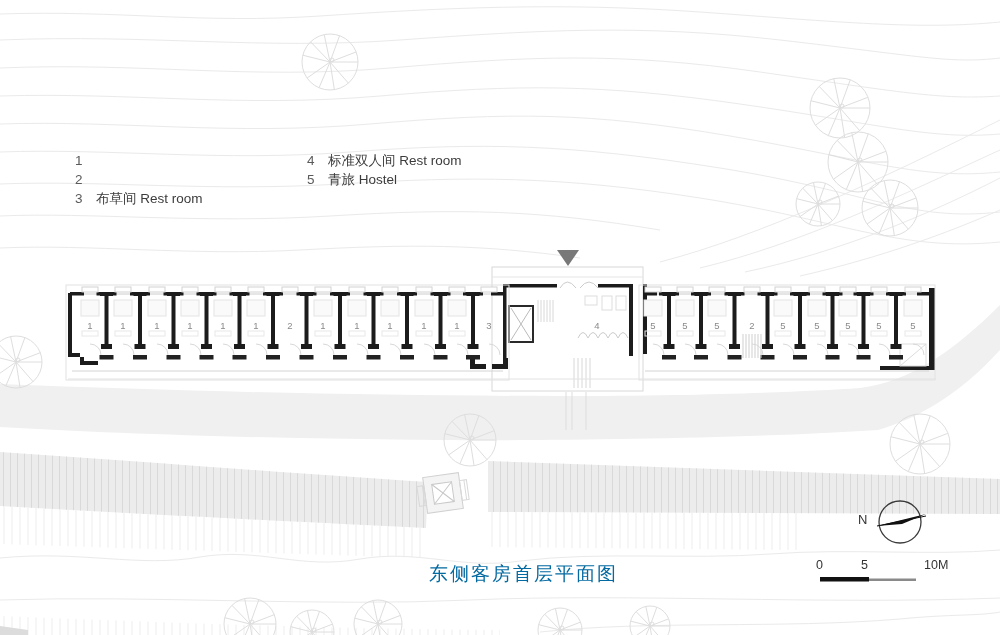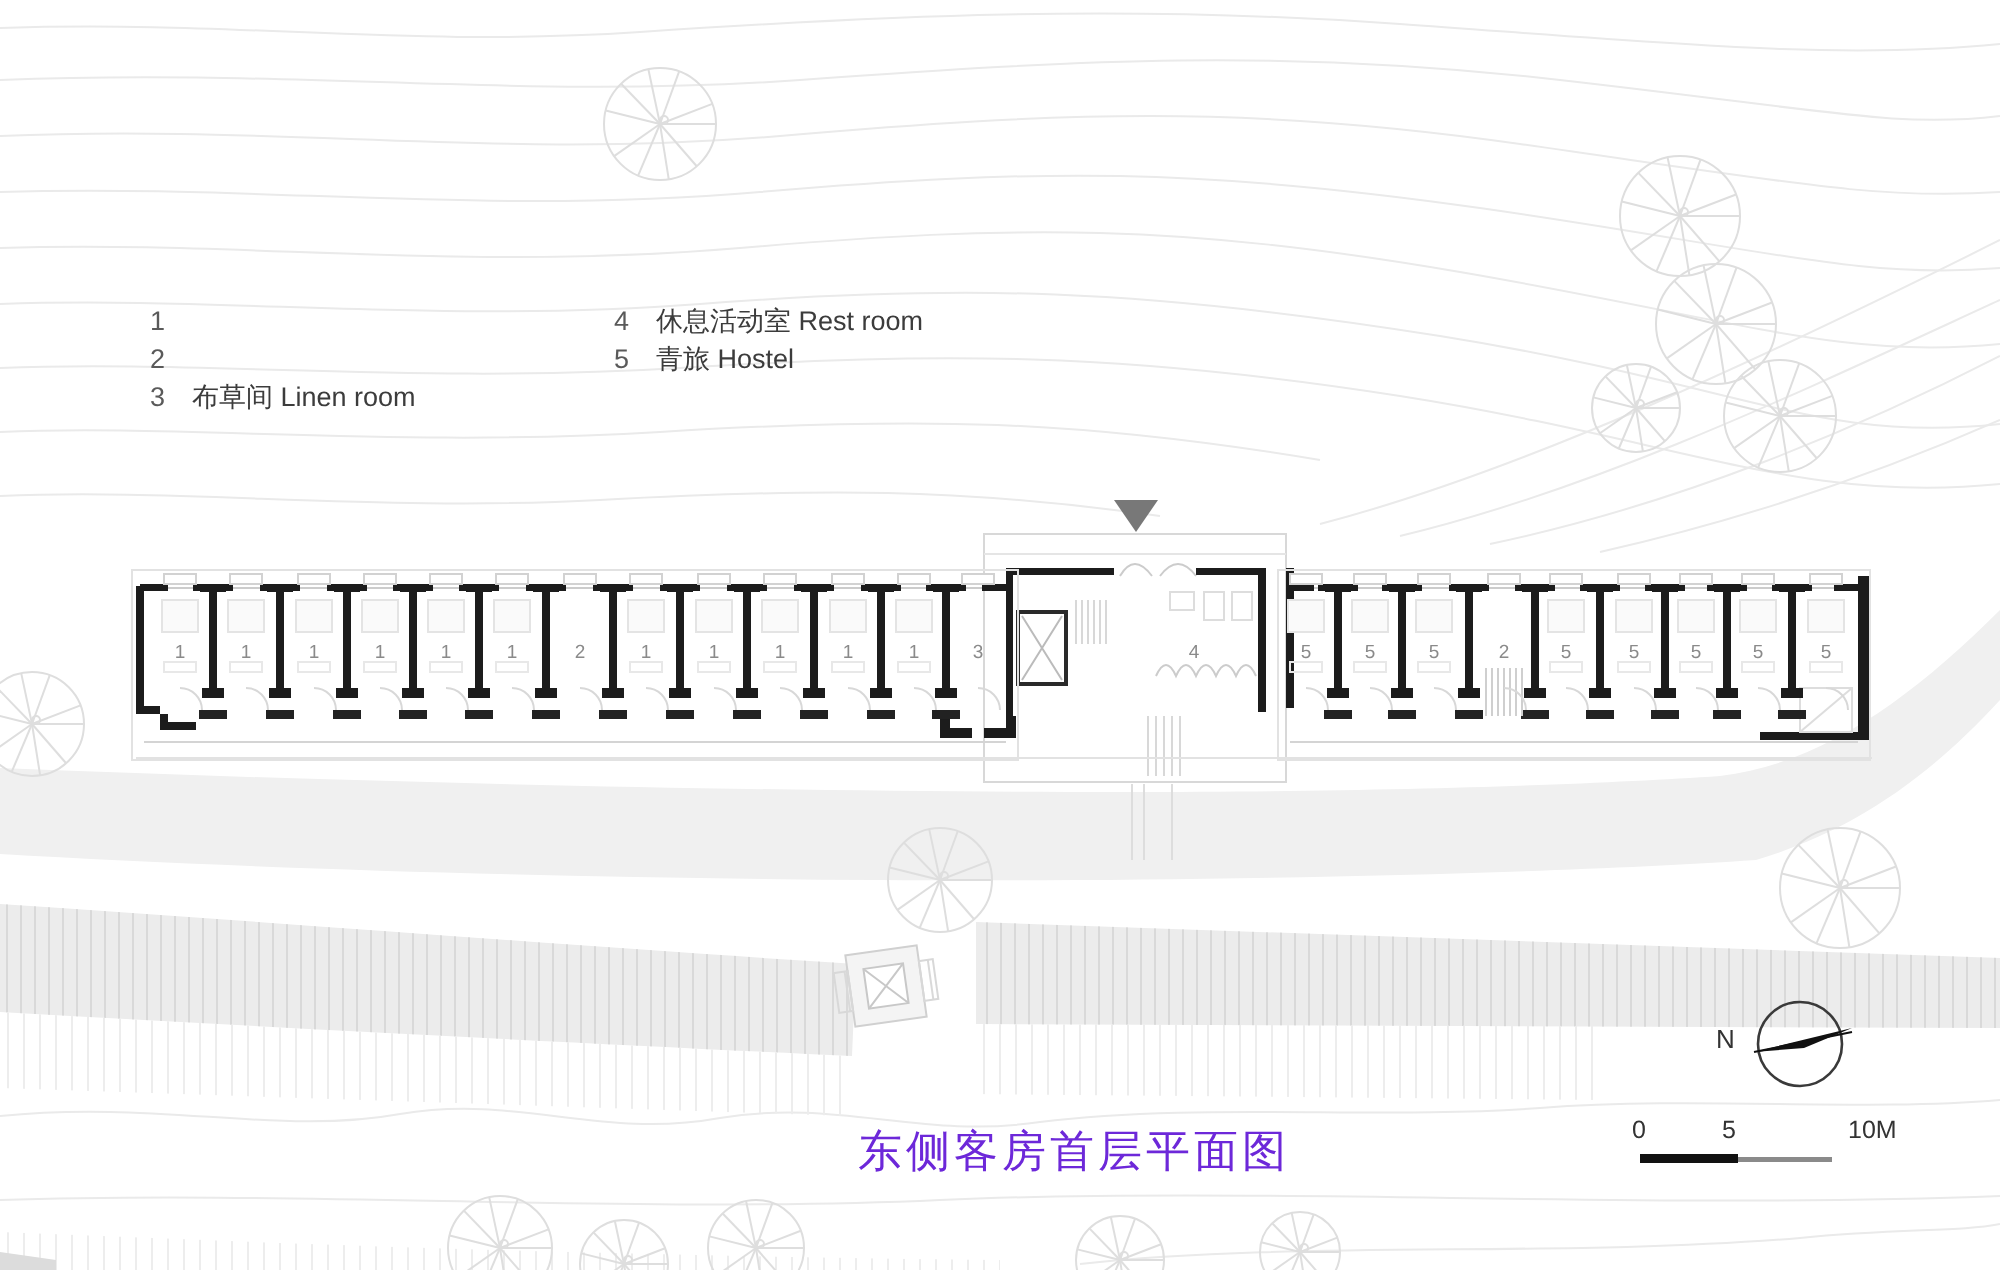--- a/index.html
+++ b/index.html
@@ -3,21 +3,21 @@
 <meta charset="utf-8">
 <style>
   html,body{margin:0;padding:0;background:#fff;}
   #stage{position:relative;width:1000px;height:635px;background:#ffffff;overflow:hidden;
          font-family:"Liberation Sans", sans-serif;}
   svg{position:absolute;left:0;top:0;}
   .legend{position:absolute;top:151px;left:0;font-size:13.5px;color:#3c3c3c;}
   .lcol{position:absolute;top:0;}
   .litem{height:19px;display:flex;align-items:center;white-space:nowrap;}
   .lnum{width:21px;color:#5a5a5a;}
-  .title{position:absolute;left:429px;top:561px;font-size:22px;color:#6d28d9;
+  .title{position:absolute;left:429px;top:561px;font-size:19px;color:#0369a1;
          letter-spacing:2px;white-space:nowrap;}
   .nlabel{position:absolute;left:858px;top:512px;font-size:13px;color:#333;}
   .stick{position:absolute;top:558px;font-size:12.5px;color:#333;}
   .t0{left:816px}.t5{left:861px}.t10{left:924px}
 </style>
 </head>
 <body>
 
 <div id="stage">
 
@@ -552,27 +552,27 @@
 <div class="legend">
   <div class="lcol" style="left:75px">
     <div class="litem">
       <span class="lnum">1</span>
     </div>
     <div class="litem">
       <span class="lnum">2</span>
     </div>
     <div class="litem">
       <span class="lnum">3</span>
-      <span>布草间 Linen room</span>
+      <span>布草间 Rest room</span>
     </div>
   </div>
   <div class="lcol" style="left:307px">
     <div class="litem">
       <span class="lnum">4</span>
-      <span>休息活动室 Rest room</span>
+      <span>标准双人间 Rest room</span>
     </div>
     <div class="litem">
       <span class="lnum">5</span>
       <span>青旅 Hostel</span>
     </div>
   </div>
 </div>
 
 <div class="title">东侧客房首层平面图</div>
 <span class="nlabel">N</span>

